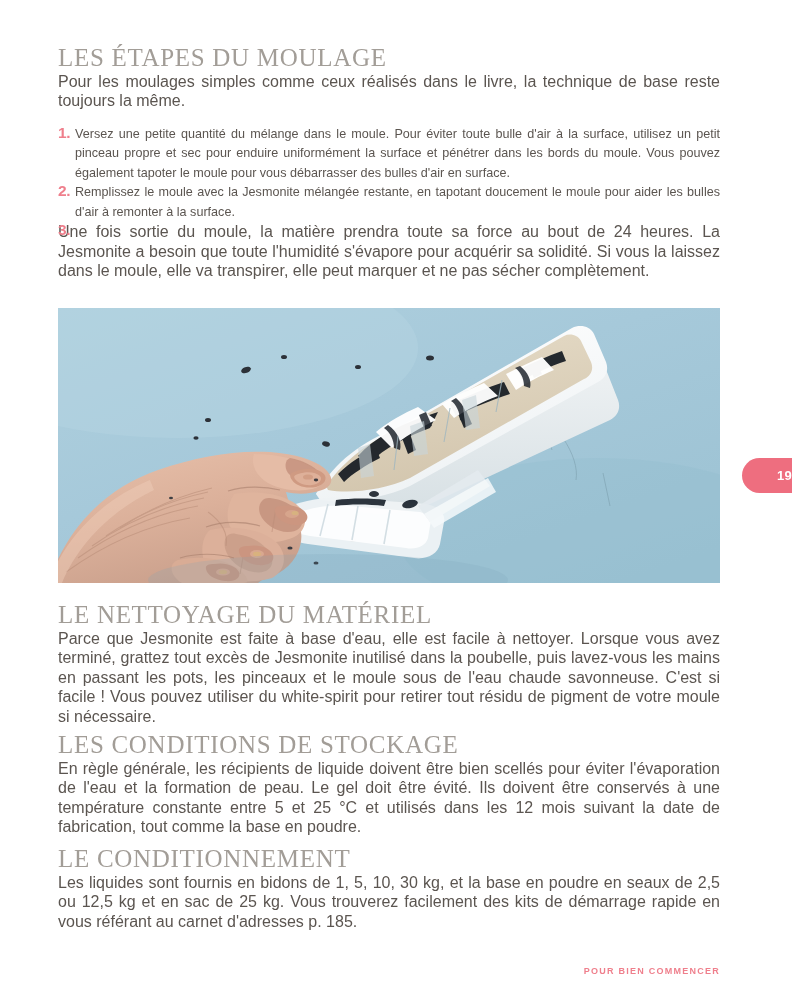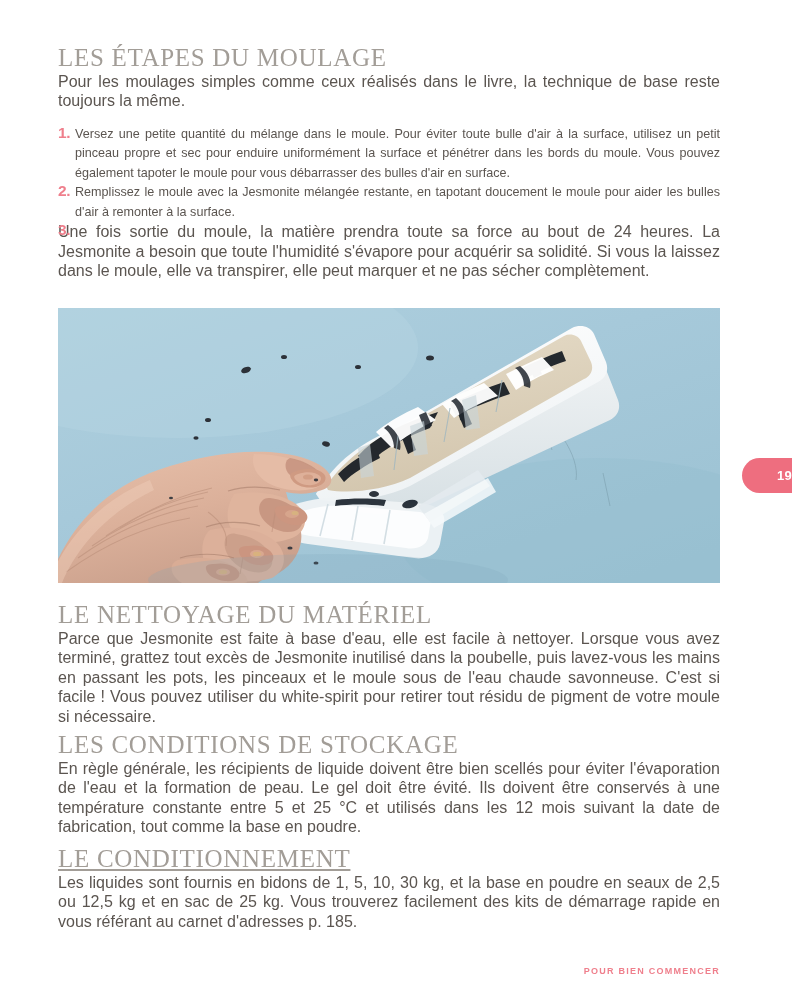--- a/index.html
+++ b/index.html
@@ -37,21 +37,21 @@
     letter-spacing: 0.7px;
     margin: 0;
     padding: 0;
     line-height: 1.1;
     white-space: nowrap;
   }
 
   .h-moulage { margin-top: 10px; }
   .h-nettoyage { margin-top: 0; }
   .h-stockage { margin-top: 0; }
-  .h-conditionnement { margin-top: 0; text-decoration: underline; }
+  .h-conditionnement { margin-top: 0; }
 
   p.body-text {
     font-family: "Liberation Sans", sans-serif;
     color: #5b5550;
     font-size: 16px;
     line-height: 19.5px;
     text-align: justify;
     margin: 0;
     padding: 0;
   }

